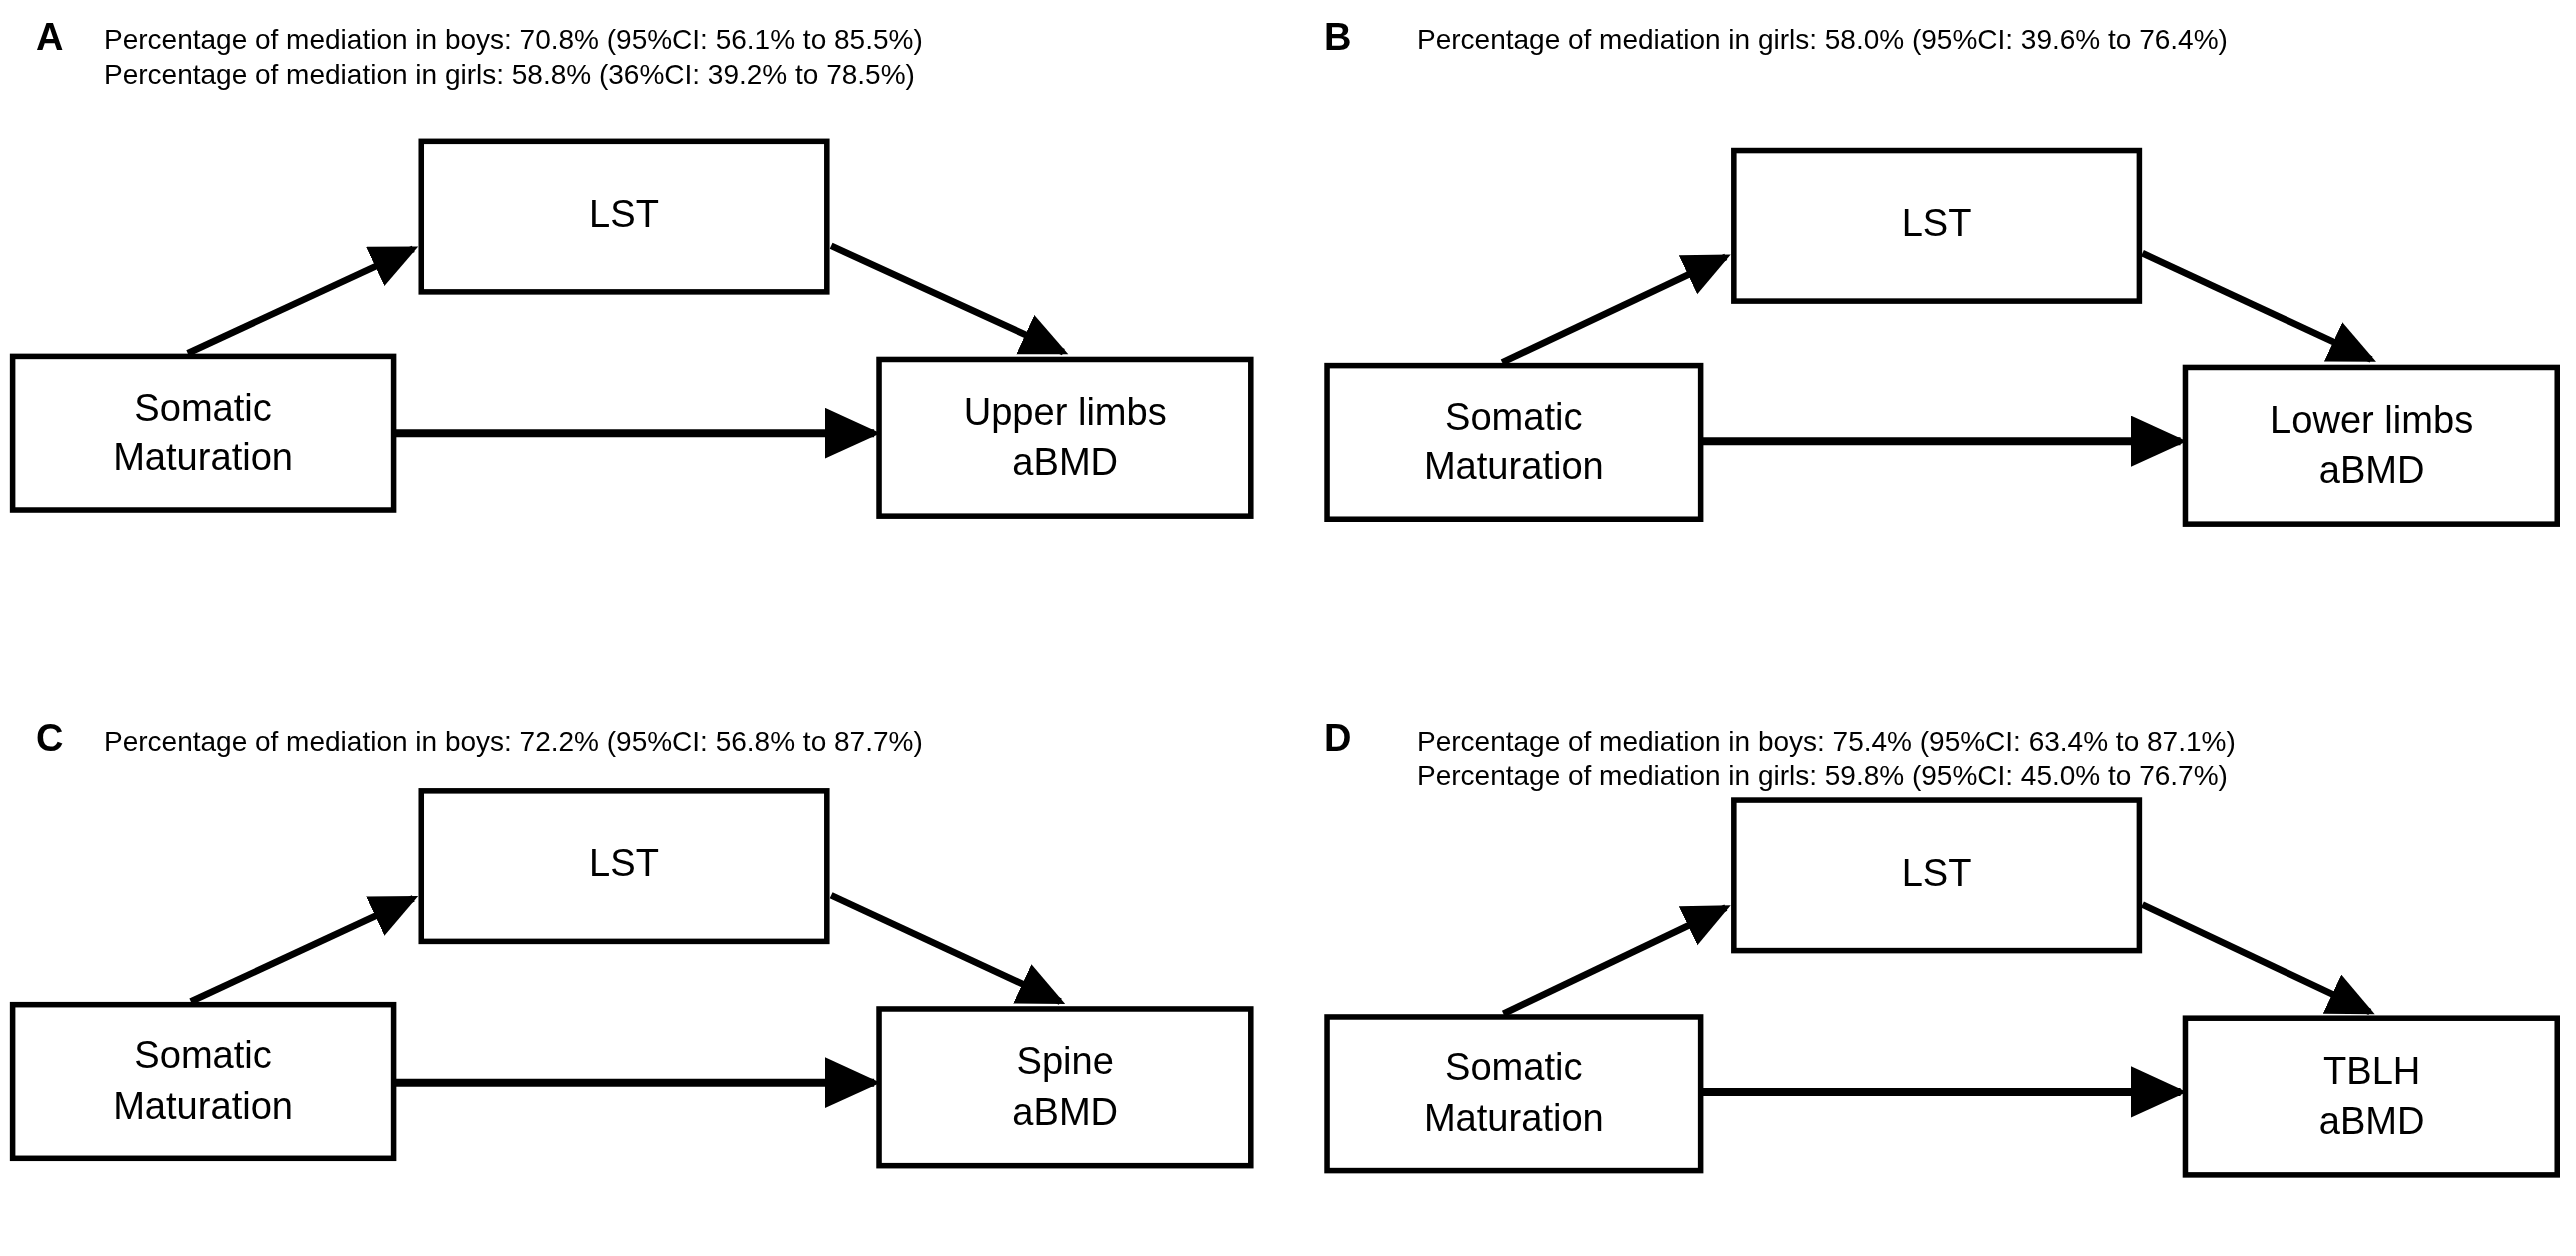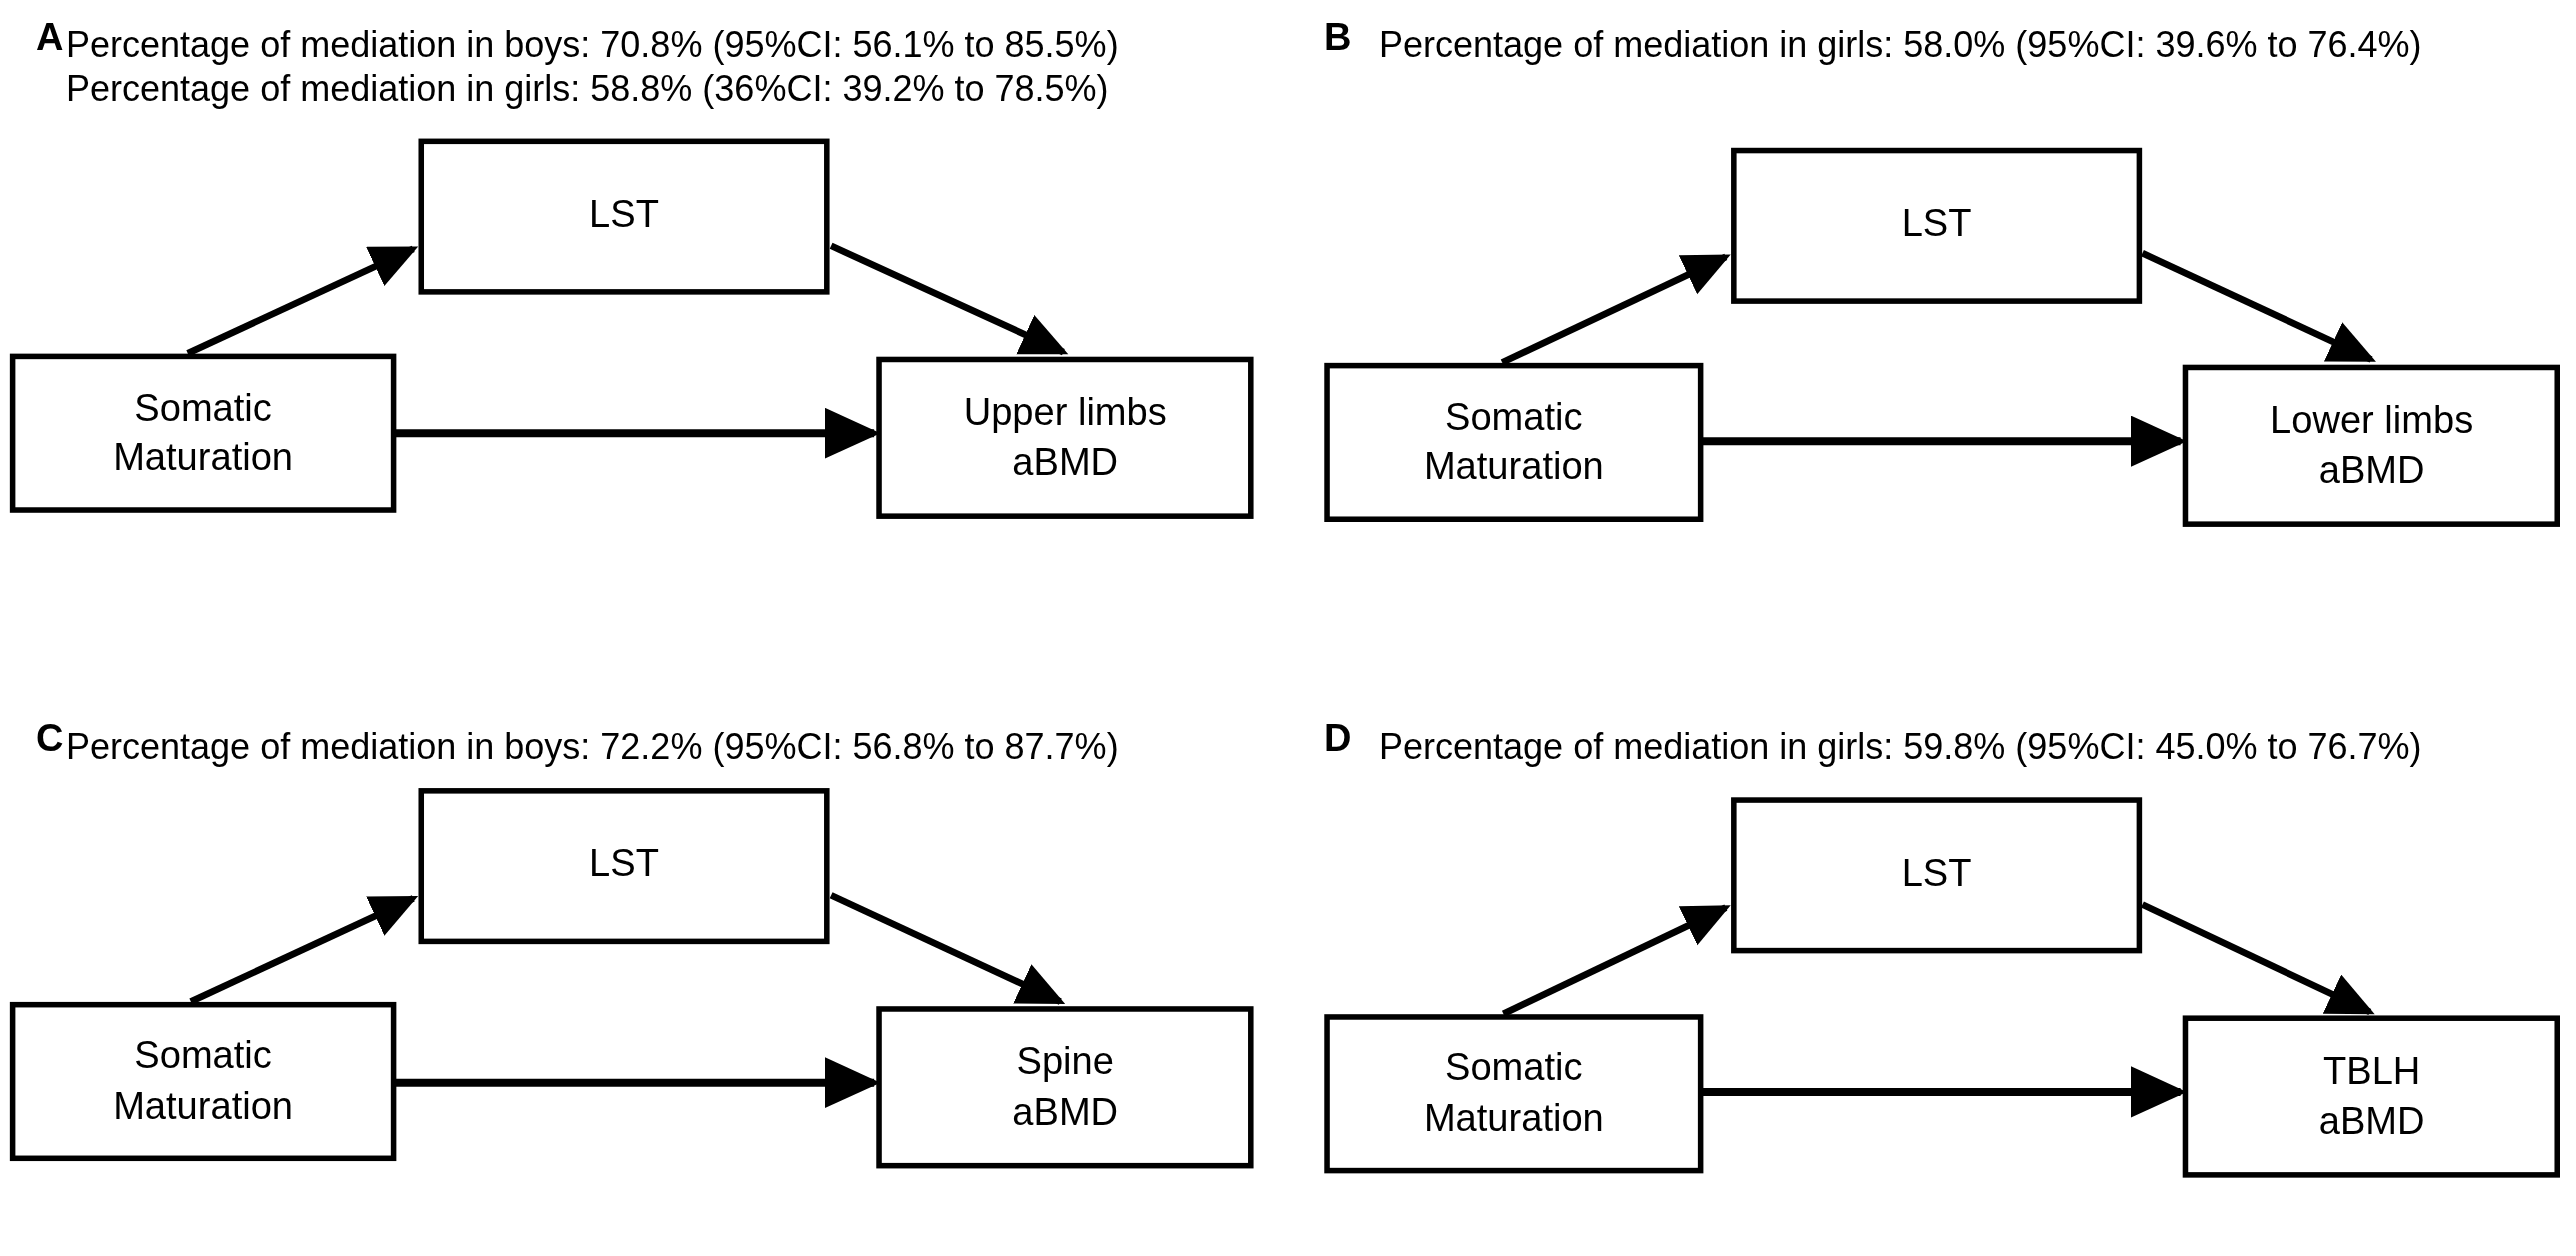--- a/index.html
+++ b/index.html
@@ -18,23 +18,24 @@
 
   .panel-letter{
     position:absolute;
     font-size:38px;
     font-weight:bold;
     line-height:1;
     letter-spacing:0px;
   }
   .panel-caption{
     position:absolute;
-    font-size:36px;
+    font-size:28px;
     line-height:1.22;
     white-space:nowrap;
+    margin-left:38px;
   }
   .panel-caption div{white-space:nowrap;}
 
   .diagram{position:absolute;left:0;top:0;width:1288px;height:628px;}
   .node-label{
     font-family:"Liberation Sans", sans-serif;
     font-size:62px;
     fill:#000;
     text-anchor:middle;
     dominant-baseline:middle;
@@ -167,20 +168,21 @@
 
       <rect class="node-box" x="1430" y="620" width="605" height="255"></rect>
       <text class="node-label" x="1733" y="710">Spine</text>
       <text class="node-label" x="1733" y="792">aBMD</text>
     </svg>
   </div>
 
   <div class="panel" id="panel-D">
     <div class="panel-letter" style="left:36px;top:91px;">D</div>
     <div class="panel-caption" style="left:91px;top:97px;">
+      <div>Percentage of mediation in boys: 75.4% (95%CI: 63.4% to 87.1%)</div>
       <div>Percentage of mediation in girls: 59.8% (95%CI: 45.0% to 76.7%)</div>
     </div>
 
     <svg class="diagram" viewBox="0 0 2095 1022">
       <defs>
         <marker id="arrD1" markerWidth="9" markerHeight="9" refX="6.2" refY="3.2" orient="auto" markerUnits="strokeWidth">
           <path d="M0,0 L7,3.2 L0,6.4 Z" fill="#000"></path>
         </marker>
         <marker id="arrD2" markerWidth="9" markerHeight="9" refX="6.2" refY="3.2" orient="auto" markerUnits="strokeWidth">
           <path d="M0,0 L7,3.2 L0,6.4 Z" fill="#000"></path>

